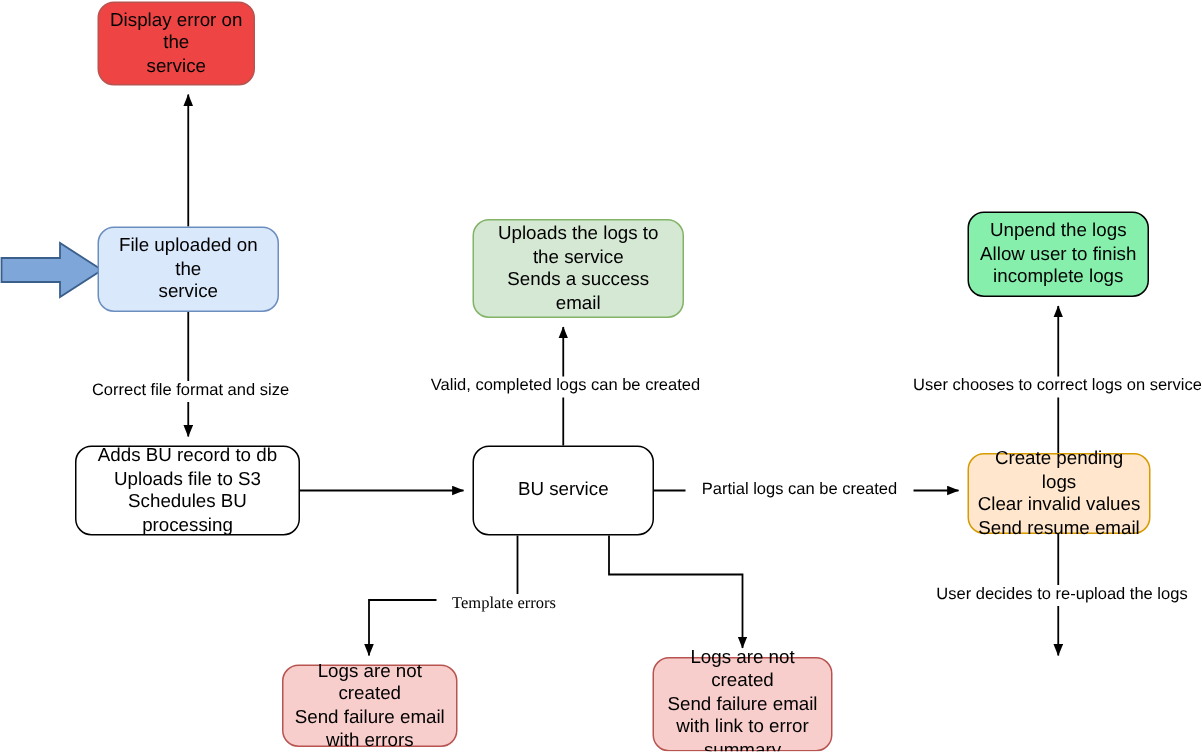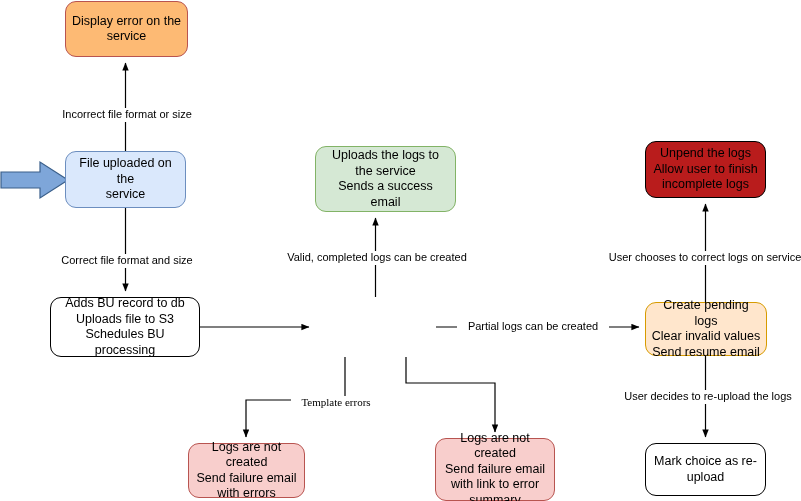--- a/index.html
+++ b/index.html
@@ -80,57 +80,55 @@
       <path d="M345,357 L345,400 L246,400 L246,437" marker-end="url(#arrowhead)"></path>
 
       <path d="M406,357 L406,383 L495,383 L495,432" marker-end="url(#arrowhead)"></path>
     </g>
   </svg>
 
   <svg style="position:absolute;left:0px;top:160px;width:70px;height:40px;" viewBox="0 0 70 40">
     <path d="M1,12 L40,12 L40,2 L68,20 L40,38 L40,28 L1,28 Z" fill="#7ea6d9" stroke="#3a5f8a" stroke-width="1.2" stroke-linejoin="miter"></path>
   </svg>
 
-  <div class="node" style="left:65px;  top:1px;   width:123px; height:56px; background:#fdba74; border-color:#b85450;">Display error on the
+  <div class="node" style="left:65px;  top:1px;   width:105px; height:56px; background:#ef4444; border-color:#b85450;">Display error on the
 service</div>
 
   <div class="node" style="left:65px;  top:151px; width:121px; height:57px; background:#dae8fc; border-color:#6c8ebf;">File uploaded on the
 service</div>
 
   <div class="node" style="left:50px;  top:297px; width:150px; height:60px; background:#ffffff; border-color:#000000;">Adds BU record to db
 Uploads file to S3
 Schedules BU processing</div>
 
   <div class="node" style="left:315px; top:146px; width:141px; height:66px; background:#d5e8d4; border-color:#82b366;">Uploads the logs to
 the service
 Sends a success
 email</div>
 
+  <div class="node" style="left:315px; top:297px; width:121px; height:60px; background:#ffffff; border-color:#000000;">BU service</div>
 
-  <div class="node" style="left:645px; top:141px; width:121px; height:57px; background:#b91c1c; border-color:#000000;">Unpend the logs
+  <div class="node" style="left:645px; top:141px; width:121px; height:57px; background:#86efac; border-color:#000000;">Unpend the logs
 Allow user to finish
 incomplete logs</div>
 
   <div class="node" style="left:645px; top:302px; width:122px; height:54px; background:#ffe6cc; border-color:#d79b00;">Create pending logs
 Clear invalid values
 Send resume email</div>
 
   <div class="node" style="left:188px; top:443px; width:117px; height:55px; background:#f8cecc; border-color:#b85450;">Logs are not created
 Send failure email
 with errors</div>
 
   <div class="node" style="left:435px; top:438px; width:120px; height:63px; background:#f8cecc; border-color:#b85450;">Logs are not created
 Send failure email
 with link to error
 summary</div>
 
-  <div class="node" style="left:645px; top:443px; width:121px; height:53px; background:#ffffff; border-color:#000000;">Mark choice as re-
-upload</div>
 
-  <div class="edge-label ctr" style="left:56px; top:108px; width:140px;">Incorrect file format or size</div>
 
   <div class="edge-label ctr" style="left:57px; top:254px; width:138px;">Correct file format and size</div>
 
   <div class="edge-label ctr" style="left:282px; top:251px; width:188px;">Valid, completed logs can be created</div>
 
   <div class="edge-label lft" style="left:457px; top:320px; width:150px;">Partial logs can be created</div>
 
   <div class="edge-label ctr" style="left:607px; top:251px; width:194px;">User chooses to correct logs on service</div>
 
   <div class="edge-label lft" style="left:291px; top:396px; width:88px;font-family:Liberation Serif, serif;">Template errors</div>

